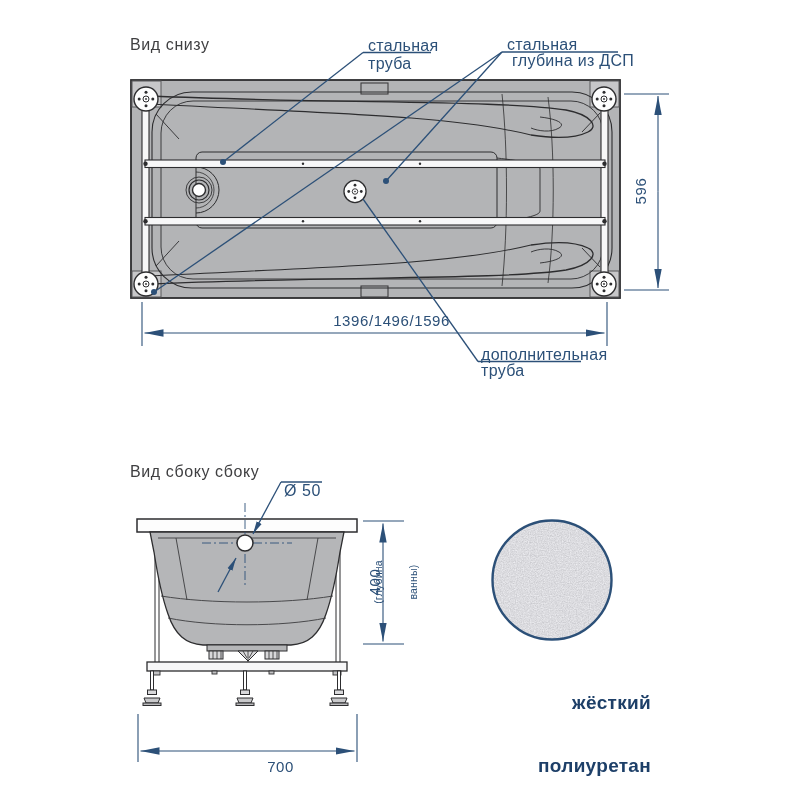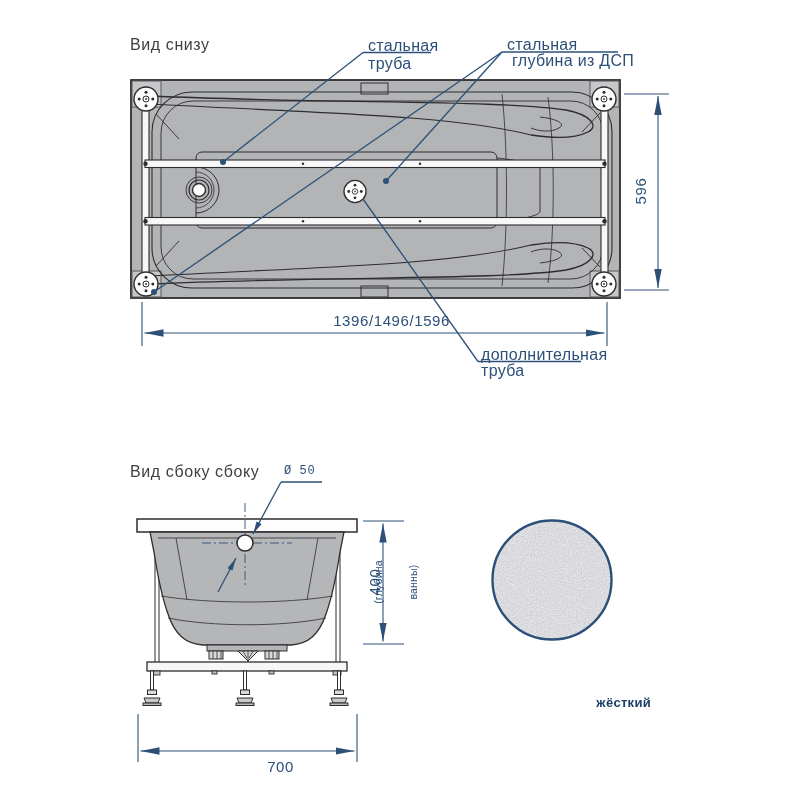--- a/index.html
+++ b/index.html
@@ -6,21 +6,21 @@
   .canvas{position:relative;width:672px;height:800px;background:#ffffff;overflow:hidden;
           font-family:"Liberation Sans", sans-serif;padding-left:20px;}
   svg{position:absolute;left:0;top:0;}
   .txt{position:absolute;white-space:pre;}
   .view-title{font-size:16px;color:#3f3f41;letter-spacing:0.6px;}
   .callout{font-size:16px;color:#2c5078;letter-spacing:0.3px;line-height:15px;}
   .dim{font-size:15px;color:#2c5078;letter-spacing:0.6px;}
   .dim-note{font-size:10.5px;color:#2c5078;line-height:11.5px;letter-spacing:0.2px;}
   .rot{display:flex;align-items:center;justify-content:center;transform:rotate(-90deg);transform-origin:center center;text-align:center;}
   .center{text-align:right;}
-  .material-label{font-size:13px;font-weight:bold;color:#1d3f68;line-height:21px;letter-spacing:0.3px;}
+  .material-label{font-size:19px;font-weight:bold;color:#1d3f68;line-height:21px;letter-spacing:0.3px;}
 </style>
 </head>
 <body>
 
 <div class="canvas">
 
 <svg width="800" height="800" viewBox="0 0 800 800">
   <defs>
     <marker id="arrL" markerUnits="userSpaceOnUse" markerWidth="20" markerHeight="10" refX="19" refY="4.5" orient="auto">
       <path d="M19,4.5 L0,0.8 L0,8.2 Z" fill="#2c5078"></path>
@@ -231,28 +231,29 @@
 <div class="txt callout" style="left:507px;top:37px;">стальная</div>
 <div class="txt callout" style="left:512px;top:53px;">глубина из ДСП</div>
 
 <div class="txt callout" style="left:481px;top:347px;">дополнительная</div>
 <div class="txt callout" style="left:481px;top:363px;">труба</div>
 
 <div class="txt dim center" style="left:300px;top:312px;width:150px;">1396/1496/1596</div>
 <div class="txt dim rot" style="left:600px;top:182px;width:80px;height:18px;">596</div>
 
 <div class="txt view-title" style="left:130px;top:463px;">Вид сбоку сбоку</div>
-<div class="txt dim" style="left:284px;top:464px;font-size:12px;font-family:Liberation Mono, monospace;">Ø 50</div>
+<div class="txt dim" style="left:284px;top:482px;font-size:16px;">Ø 50</div>
 
 <div class="txt dim rot" style="left:344px;top:573px;width:60px;height:18px;">400</div>
 <div class="txt dim-note rot" style="left:356px;top:569px;width:80px;height:26px;">
   <span style="display:block;">
     <span style="display:block;">(глубина</span>
     <span style="display:block;">ванны)</span>
   </span>
 </div>
 <div class="txt dim center" style="left:194px;top:731px;width:100px;margin-top:27px;">700</div>
 
 <div class="txt material-label center" style="left:451px;top:650px;width:200px;">
   <span style="display:block;">жёсткий</span>
+  <span style="display:block;">полиуретан</span>
 </div>
 
 </div>
 
 </body></html>

